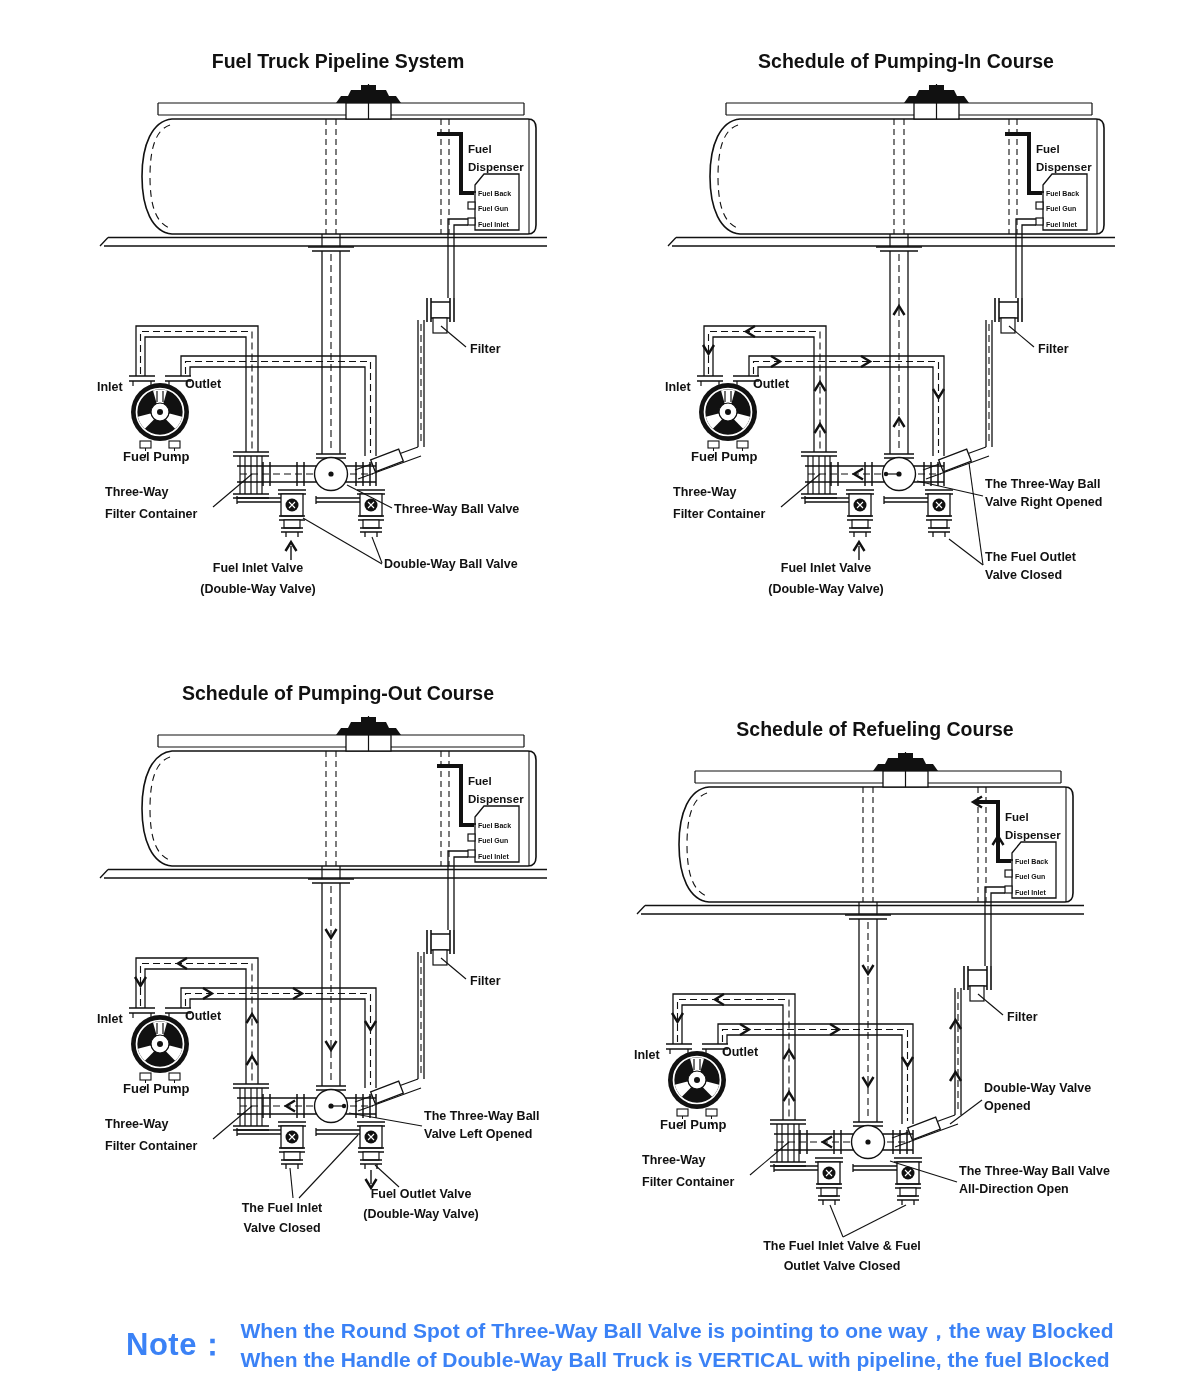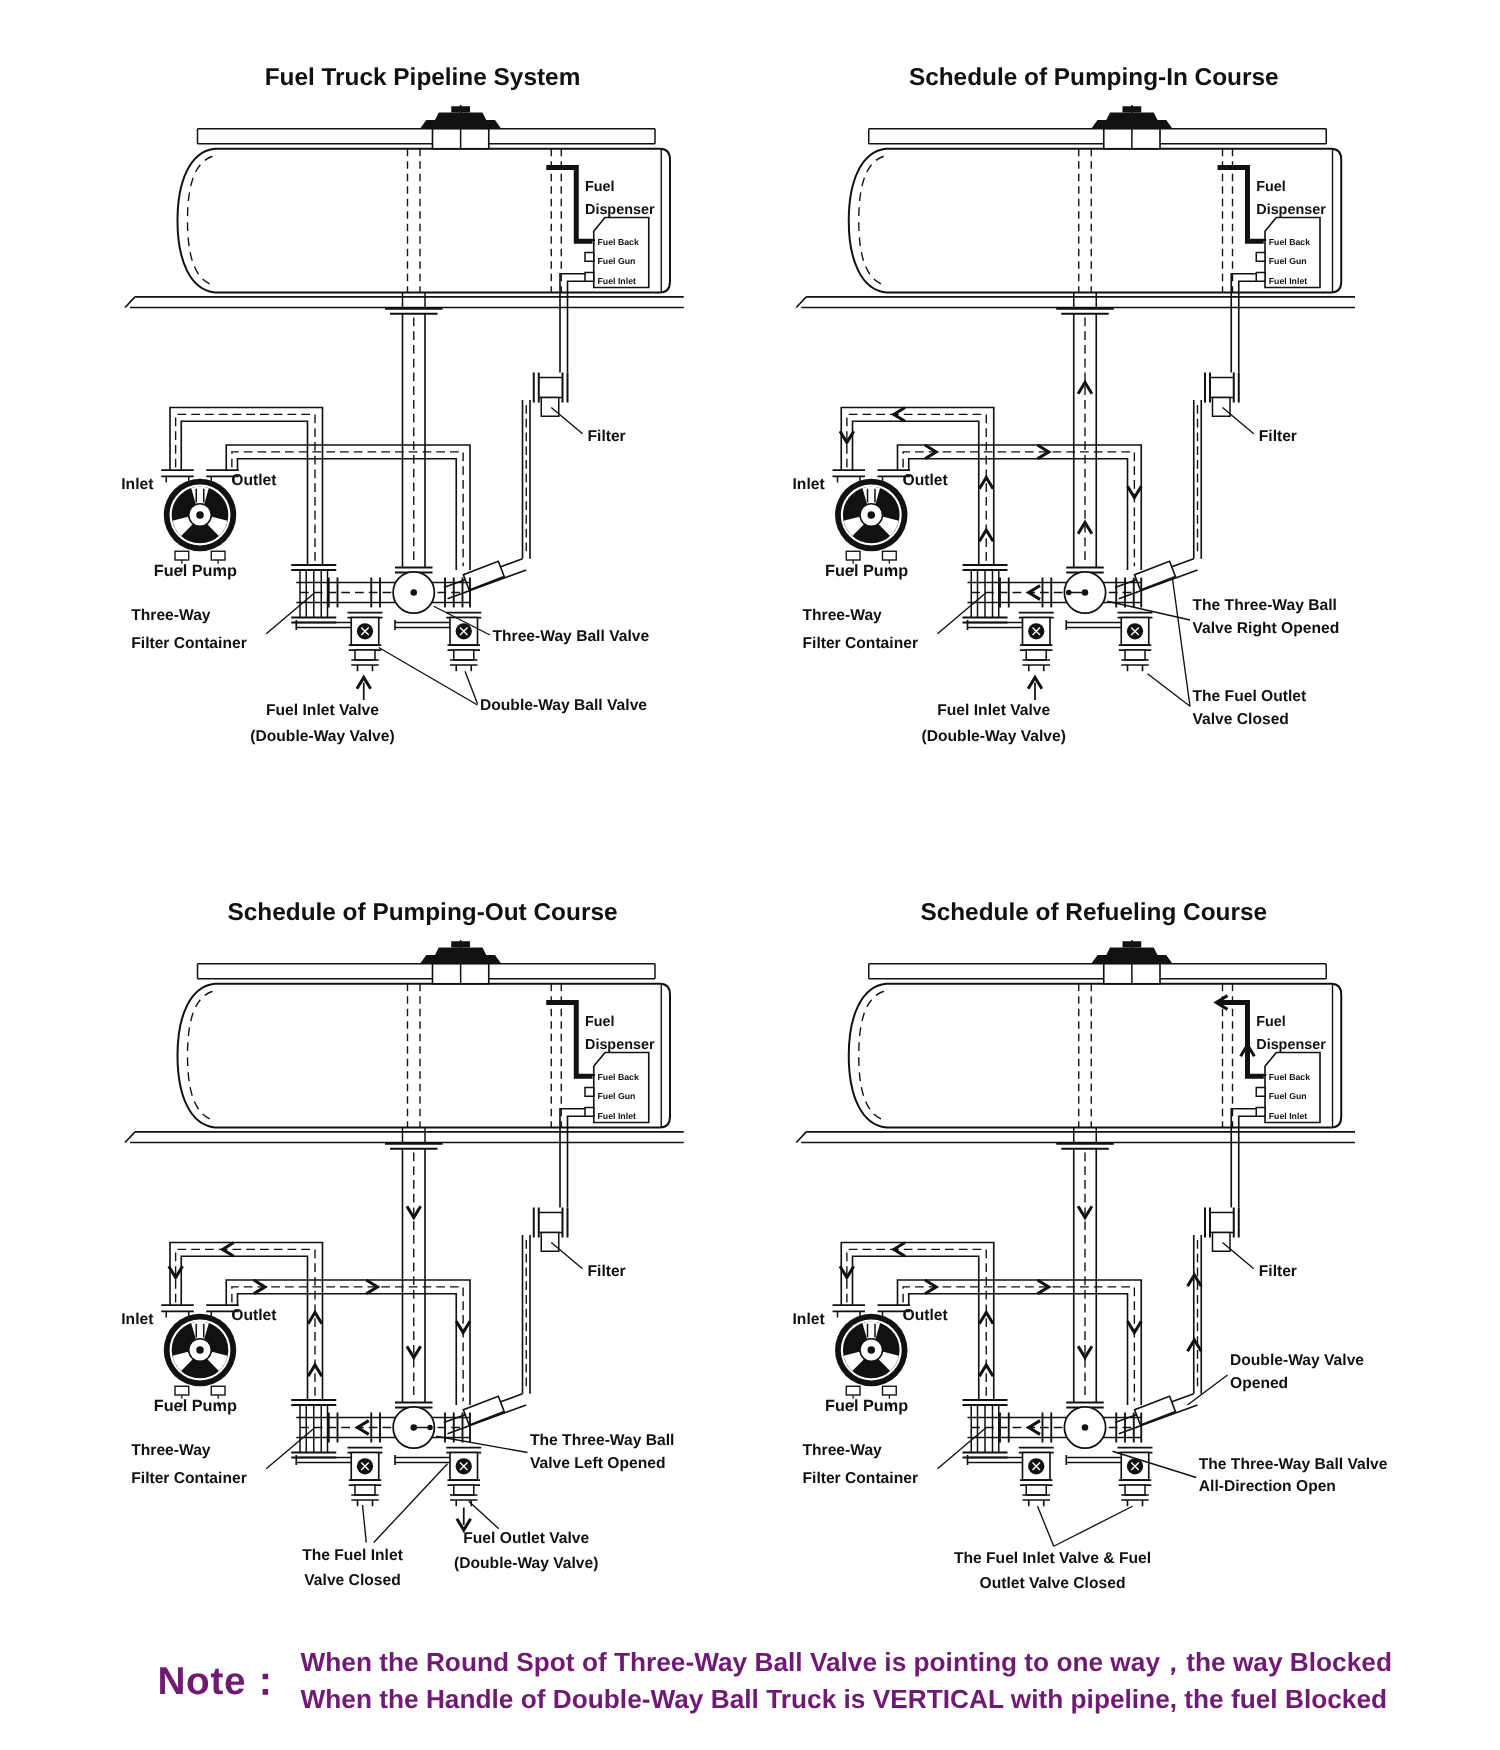--- a/index.html
+++ b/index.html
@@ -1,19 +1,19 @@
 <!DOCTYPE html>
 <html><head>
 <meta charset="utf-8">
 <style>
   html,body{margin:0;padding:0;background:#fff;}
   #stage{position:relative;width:1200px;height:1400px;background:#fff;overflow:hidden;
          font-family:"Liberation Sans", sans-serif;}
   .panel{position:absolute;width:600px;height:650px;}
-  #note{position:absolute;left:126px;top:1316px;display:flex;align-items:flex-start;gap:12px;color:#701a75;}
+  #note{position:absolute;left:126px;top:1316px;display:flex;align-items:flex-start;gap:12px;color:#3b82f6;}
   #note .note-label{font-size:31px;font-weight:bold;letter-spacing:.5px;margin-top:8px;}
   #note .note-lines{font-size:21px;font-weight:bold;line-height:29px;white-space:nowrap;}
   svg text{fill:#111;}
 </style>
 </head>
 <body>
 
 <div id="stage">
   <div id="panels-root">
       <div class="panel" style="left: 0px; top: 4px;"><svg width="600" height="650" viewBox="0 0 600 650">
@@ -141,21 +141,21 @@
             <path d="M382,559 L372,533" fill="none" stroke="#111111" stroke-width="1.1"></path>
             <path d="M382,560 L303,514" fill="none" stroke="#111111" stroke-width="1.1"></path>
           </g>
           <g>
             <text x="258" y="568" font-size="12.5" font-weight="bold" text-anchor="middle">Fuel Inlet Valve</text>
             <text x="258" y="589" font-size="12.5" font-weight="bold" text-anchor="middle">(Double-Way Valve)</text>
             <path d="M291,556 V542" fill="none" stroke="#111111" stroke-width="1.4"></path>
             <path d="M285.5,547 L291,538 L296.5,547" fill="none" stroke="#111111" stroke-width="2.4"></path>
           </g>
         </svg></div>
-      <div class="panel" style="left: 537px; top: 4px;"><svg width="600" height="650" viewBox="0 0 600 650">
+      <div class="panel" style="left: 568px; top: 4px;"><svg width="600" height="650" viewBox="0 0 600 650">
           <text x="338" y="64" font-size="19.5" font-weight="bold" text-anchor="middle">Schedule of Pumping-In Course</text>
           <g>
             <path d="M158,99 H524 M158,111 H524 M158,99 V111 M524,99 V111" fill="none" stroke="#111111" stroke-width="1.2"></path>
           </g>
           <g>
             <path d="M172,115 H528 Q536,115 536,124 V221 Q536,230 528,230 H172 C152,228 142,204 142,172.5 C142,141 152,117 172,115 Z" fill="#fff" stroke="#111111" stroke-width="1.6"></path>
             <path d="M170,121 C155,126 150,146 150,172.5 C150,199 155,219 170,224" fill="none" stroke="#111111" stroke-width="1.1" stroke-dasharray="7 5"></path>
             <path d="M529,115 V230" fill="none" stroke="#111111" stroke-width="1.1"></path>
             <path d="M326,115 V230 M336,115 V230" fill="none" stroke="#111111" stroke-width="1.1" stroke-dasharray="6 4"></path>
             <path d="M441,115 V230 M449,115 V230" fill="none" stroke="#111111" stroke-width="1.1" stroke-dasharray="6 4"></path>
@@ -287,21 +287,21 @@
           <path d="M135,341 L140.5,350 L146,341" fill="none" stroke="#111111" stroke-width="2.4"></path>
           <path d="M203,352 L212,357.5 L203,363" fill="none" stroke="#111111" stroke-width="2.4"></path>
           <path d="M293,352 L302,357.5 L293,363" fill="none" stroke="#111111" stroke-width="2.4"></path>
           <path d="M246.5,387 L252,378 L257.5,387" fill="none" stroke="#111111" stroke-width="2.4"></path>
           <path d="M246.5,429 L252,420 L257.5,429" fill="none" stroke="#111111" stroke-width="2.4"></path>
           <path d="M365,385 L370.5,394 L376,385" fill="none" stroke="#111111" stroke-width="2.4"></path>
           <path d="M325.5,311 L331,302 L336.5,311" fill="none" stroke="#111111" stroke-width="2.4"></path>
           <path d="M325.5,423 L331,414 L336.5,423" fill="none" stroke="#111111" stroke-width="2.4"></path>
           <path d="M295,464.5 L286,470 L295,475.5" fill="none" stroke="#111111" stroke-width="2.4"></path>
         </svg></div>
-      <div class="panel" style="left: 0px; top: 672px; text-decoration: underline;"><svg width="600" height="650" viewBox="0 0 600 650">
+      <div class="panel" style="left: 0px; top: 636px; text-decoration: underline;"><svg width="600" height="650" viewBox="0 0 600 650">
           <text x="338" y="64" font-size="19.5" font-weight="bold" text-anchor="middle">Schedule of Pumping-Out Course</text>
           <g>
             <path d="M158,99 H524 M158,111 H524 M158,99 V111 M524,99 V111" fill="none" stroke="#111111" stroke-width="1.2"></path>
           </g>
           <g>
             <path d="M172,115 H528 Q536,115 536,124 V221 Q536,230 528,230 H172 C152,228 142,204 142,172.5 C142,141 152,117 172,115 Z" fill="#fff" stroke="#111111" stroke-width="1.6"></path>
             <path d="M170,121 C155,126 150,146 150,172.5 C150,199 155,219 170,224" fill="none" stroke="#111111" stroke-width="1.1" stroke-dasharray="7 5"></path>
             <path d="M529,115 V230" fill="none" stroke="#111111" stroke-width="1.1"></path>
             <path d="M326,115 V230 M336,115 V230" fill="none" stroke="#111111" stroke-width="1.1" stroke-dasharray="6 4"></path>
             <path d="M441,115 V230 M449,115 V230" fill="none" stroke="#111111" stroke-width="1.1" stroke-dasharray="6 4"></path>

